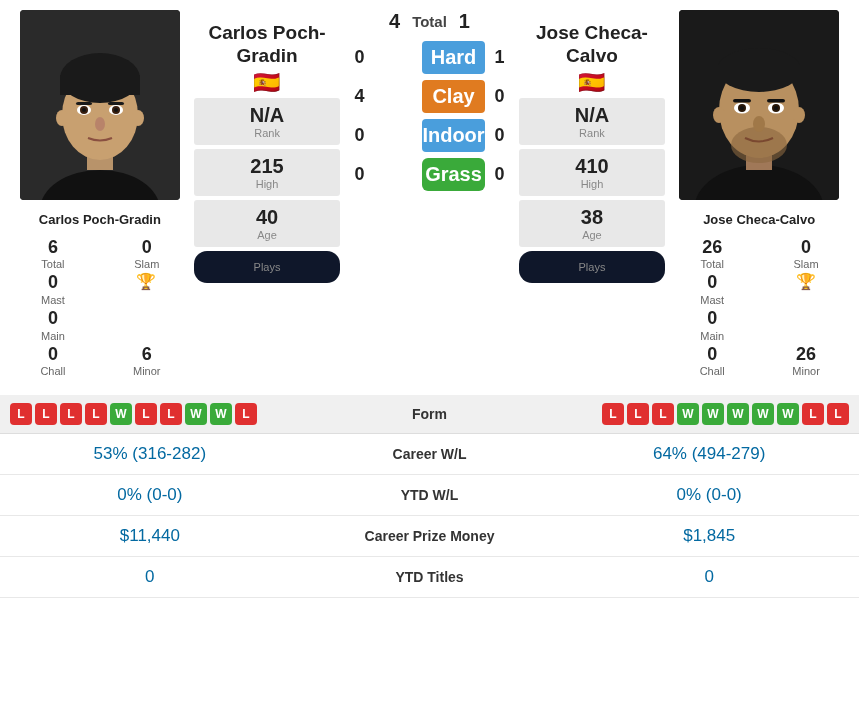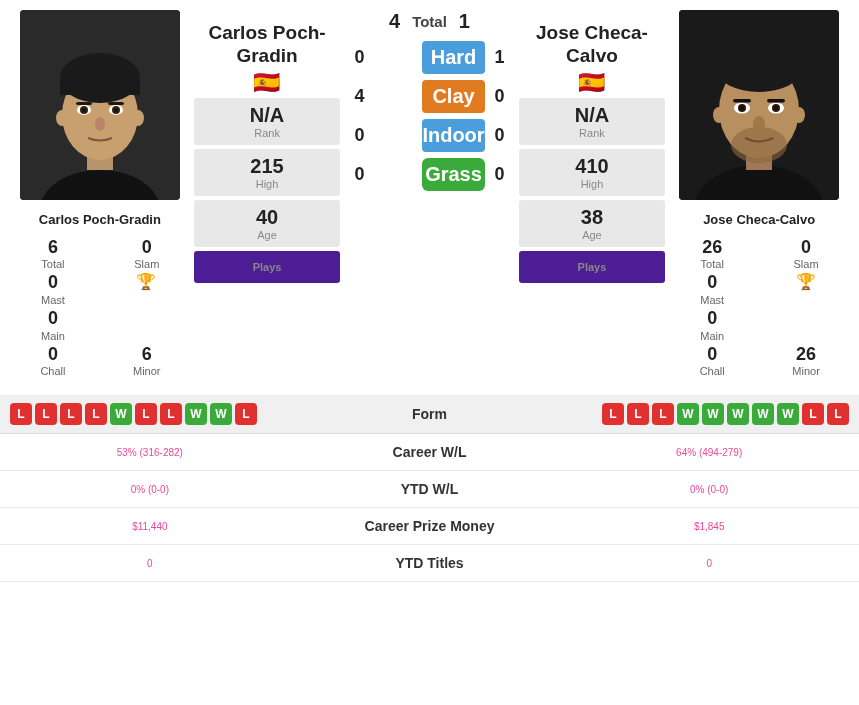--- a/index.html
+++ b/index.html
@@ -187,22 +187,22 @@
     .stats-row-label {
       font-weight: bold;
       font-size: 14px;
       color: #333;
       flex: 1;
       text-align: center;
     }
 
     .stats-row-value {
       flex: 1;
-      font-size: 10px;
-      color: #ec4899;
+      font-size: 17px;
+      color: #0369a1;
       text-align: center;
     }
 
     .stats-row-value-right {
       text-align: center;
     }
 
     
     .top-area {
       display: flex;
@@ -260,25 +260,24 @@
       font-weight: bold;
       color: #222;
     }
 
     .inner-stat-label {
       font-size: 11px;
       color: #888;
     }
 
     .plays-box {
-      background: #4c1d95;
-      border-radius: 3px;
+      background: #0f172a;
+      border-radius: 13px;
       padding: 10px 8px;
       text-align: center;
-      font-weight: bold;
     }
 
     .plays-label {
       font-size: 11px;
       color: #888;
     }
 
     .nationality-flag {
       font-size: 22px;
       margin: 2px 0;

